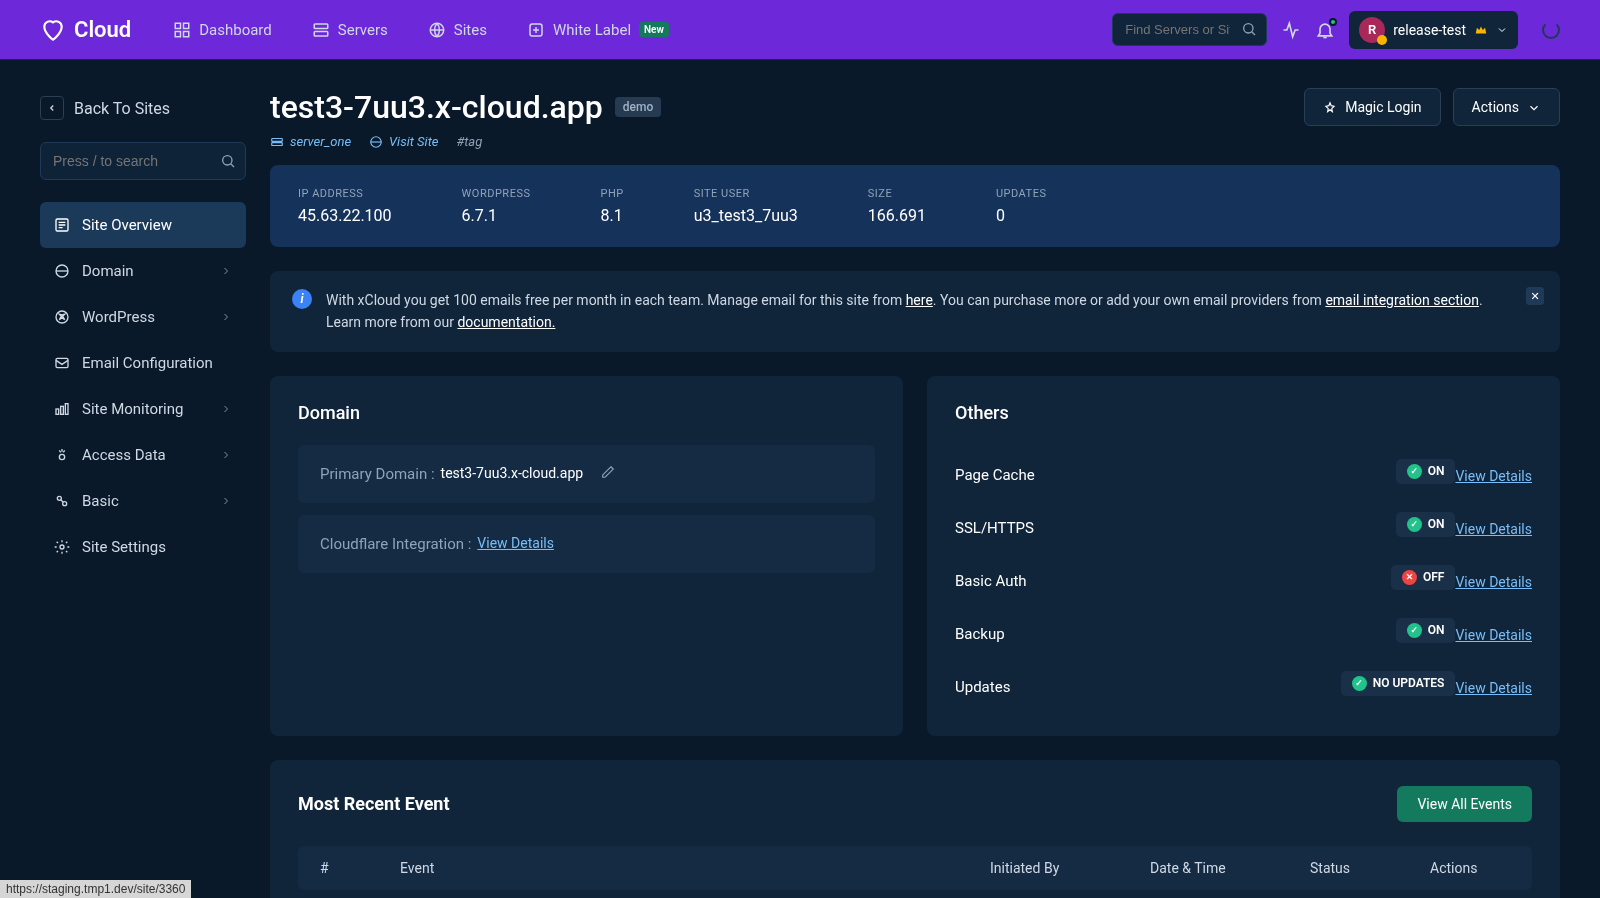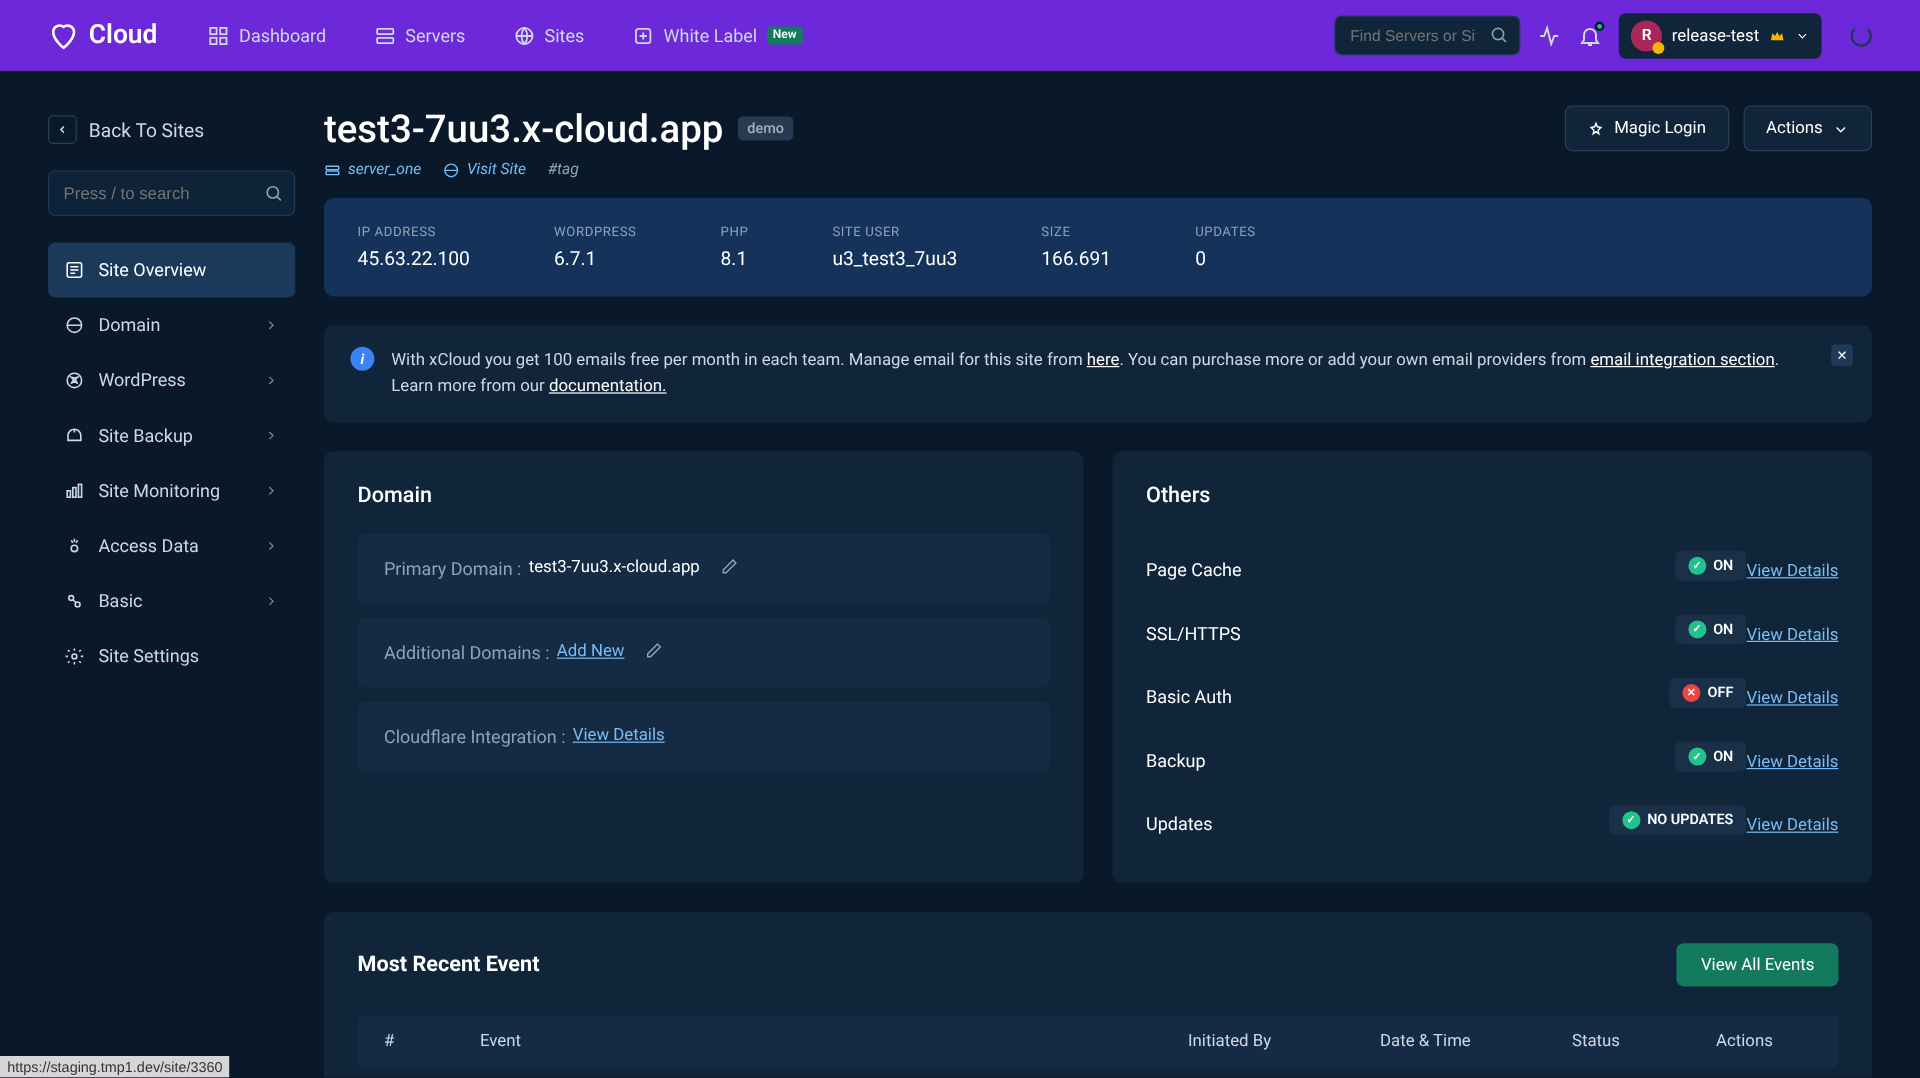--- a/index.html
+++ b/index.html
@@ -237,27 +237,24 @@
             <circle cx="12" cy="12" r="9"></circle>
             <path d="M8 8l3 3-3 5 4-3 4 3-3-5 3-3-4 1z"></path>
           </svg>
           <span>WordPress</span>
           <svg class="chev-r" viewBox="0 0 24 24" fill="none" stroke="currentColor" stroke-width="2">
             <path d="M9 6l6 6-6 6"></path>
           </svg>
         </li>
         <li>
           <svg class="micon" viewBox="0 0 24 24" fill="none" stroke="currentColor" stroke-width="2">
-            <path d="M4 12a8 8 0 0116 0v6H4z"></path>
-            <path d="M12 4v4"></path>
-          </svg>
-          <span>Site Backup</span>
-          <svg class="chev-r" viewBox="0 0 24 24" fill="none" stroke="currentColor" stroke-width="2">
-            <path d="M9 6l6 6-6 6"></path>
-          </svg>
+            <rect x="3" y="5" width="18" height="14" rx="2"></rect>
+            <path d="M3 8l9 6 9-6"></path>
+          </svg>
+          <span>Email Configuration</span>
         </li>
         <li>
           <svg class="micon" viewBox="0 0 24 24" fill="none" stroke="currentColor" stroke-width="2">
             <rect x="3" y="12" width="4" height="8"></rect>
             <rect x="10" y="8" width="4" height="12"></rect>
             <rect x="17" y="4" width="4" height="16"></rect>
           </svg>
           <span>Site Monitoring</span>
           <svg class="chev-r" viewBox="0 0 24 24" fill="none" stroke="currentColor" stroke-width="2">
             <path d="M9 6l6 6-6 6"></path>
@@ -369,27 +366,20 @@
       </div>
       <div class="alert-close">✕</div>
     </div>
 
     <div class="cards-row">
       <div class="card">
         <div class="card-title">Domain</div>
         <div class="sub-card">
           <span class="sub-label">Primary Domain :</span>
           <span class="sub-value">test3-7uu3.x-cloud.app</span>
-          <svg class="edit-icon" viewBox="0 0 24 24" fill="none" stroke="currentColor" stroke-width="2">
-              <path d="M17 3l4 4L7 21H3v-4z"></path>
-            </svg>
-        </div>
-        <div class="sub-card">
-          <span class="sub-label">Additional Domains :</span>
-          <span class="sub-link">Add New</span>
           <svg class="edit-icon" viewBox="0 0 24 24" fill="none" stroke="currentColor" stroke-width="2">
               <path d="M17 3l4 4L7 21H3v-4z"></path>
             </svg>
         </div>
         <div class="sub-card">
           <span class="sub-label">Cloudflare Integration :</span>
           <span class="sub-link">View Details</span>
         </div>
       </div>
 

